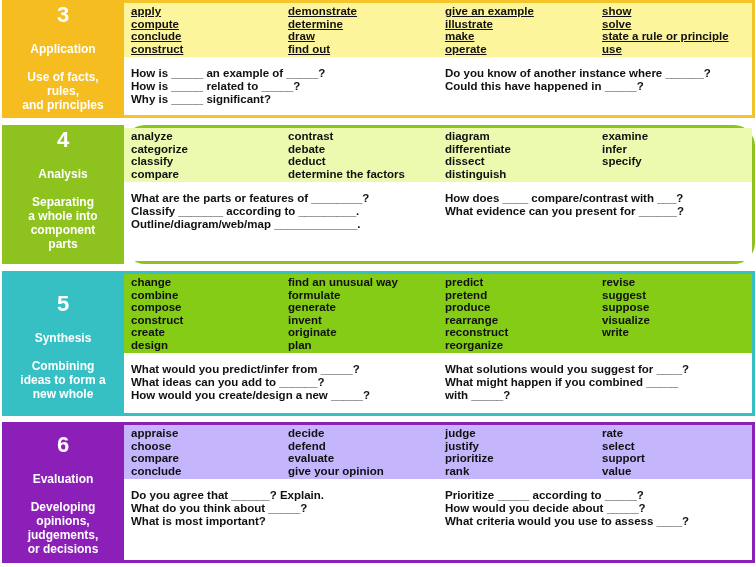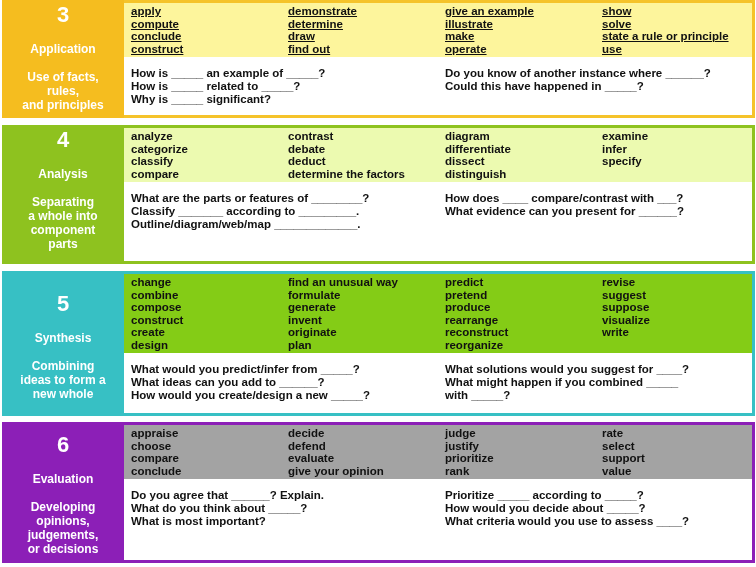--- a/index.html
+++ b/index.html
@@ -16,32 +16,32 @@
   .questions { flex: 1; background: #fff; display: grid; grid-template-columns: 314px 300px; padding: 10px 0 0 7px; font-size: 11.5px; line-height: 12.8px; }
   .questions div { white-space: nowrap; }
 
   #b3 { top: 0px; height: 118px; }
   #b3 .label { background: #f5bd1f; }
   #b3 .content { border-color: #f5c32a; }
   #b3 .verbs { background: #fdf59c; text-decoration: underline; }
 
   #b4 { top: 125px; height: 139px; }
   #b4 .label { background: #8ec21f; }
-  #b4 .content { border-color: #8ec21f; }
+  #b4 .content { border-color: #8ec21f; border-radius: 21px; }
   #b4 .verbs { background: #ecfab0; }
 
   #b5 { top: 271px; height: 145px; }
   #b5 .label { background: #37c0c4; }
   #b5 .content { border-color: #37c0c4; }
   #b5 .verbs { background: #84cc16; }
 
   #b6 { top: 422px; height: 141px; }
   #b6 .label { background: #8c1fb7; }
   #b6 .content { border-color: #8c1fb7; }
-  #b6 .verbs { background: #a3a3a3; }
+  #b6 .verbs { background: #c4b5fd; }
 </style>
 </head>
 <body>
 
 <div id="b3" class="block">
   <div class="label">
     <div class="num">3</div>
     <div class="name">Application</div>
     <div class="desc">
       <div>Use of facts,</div>

